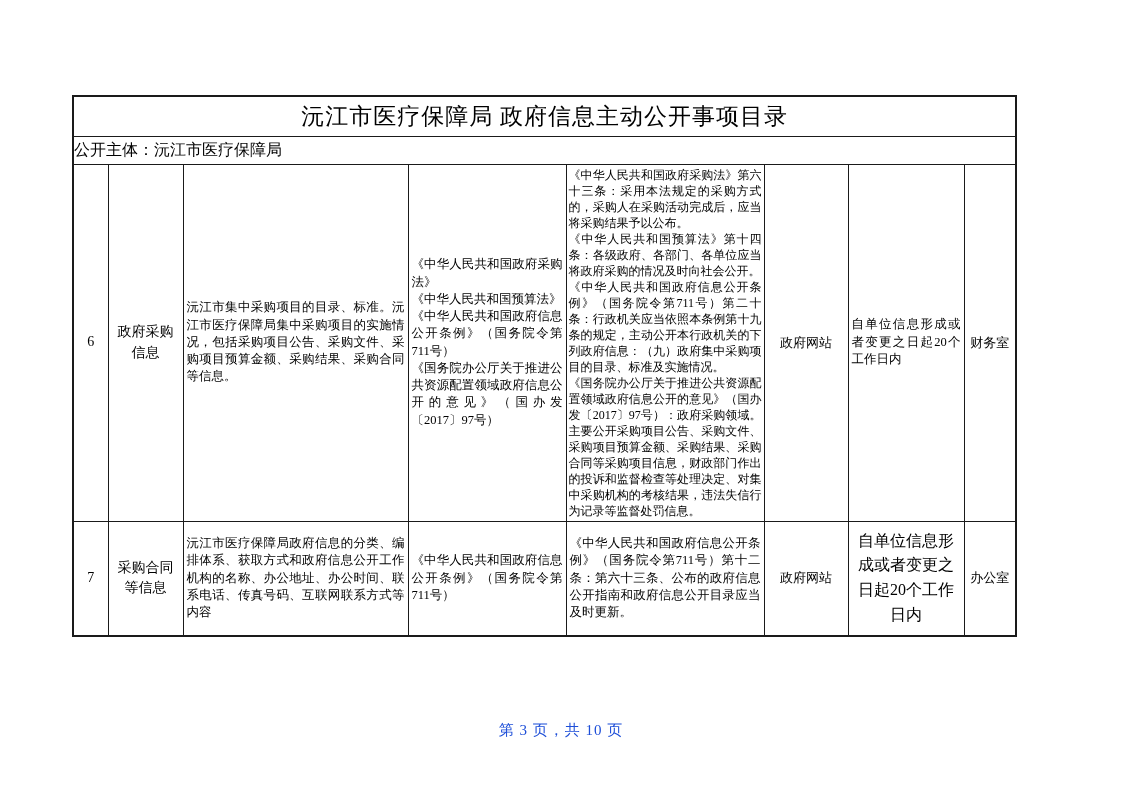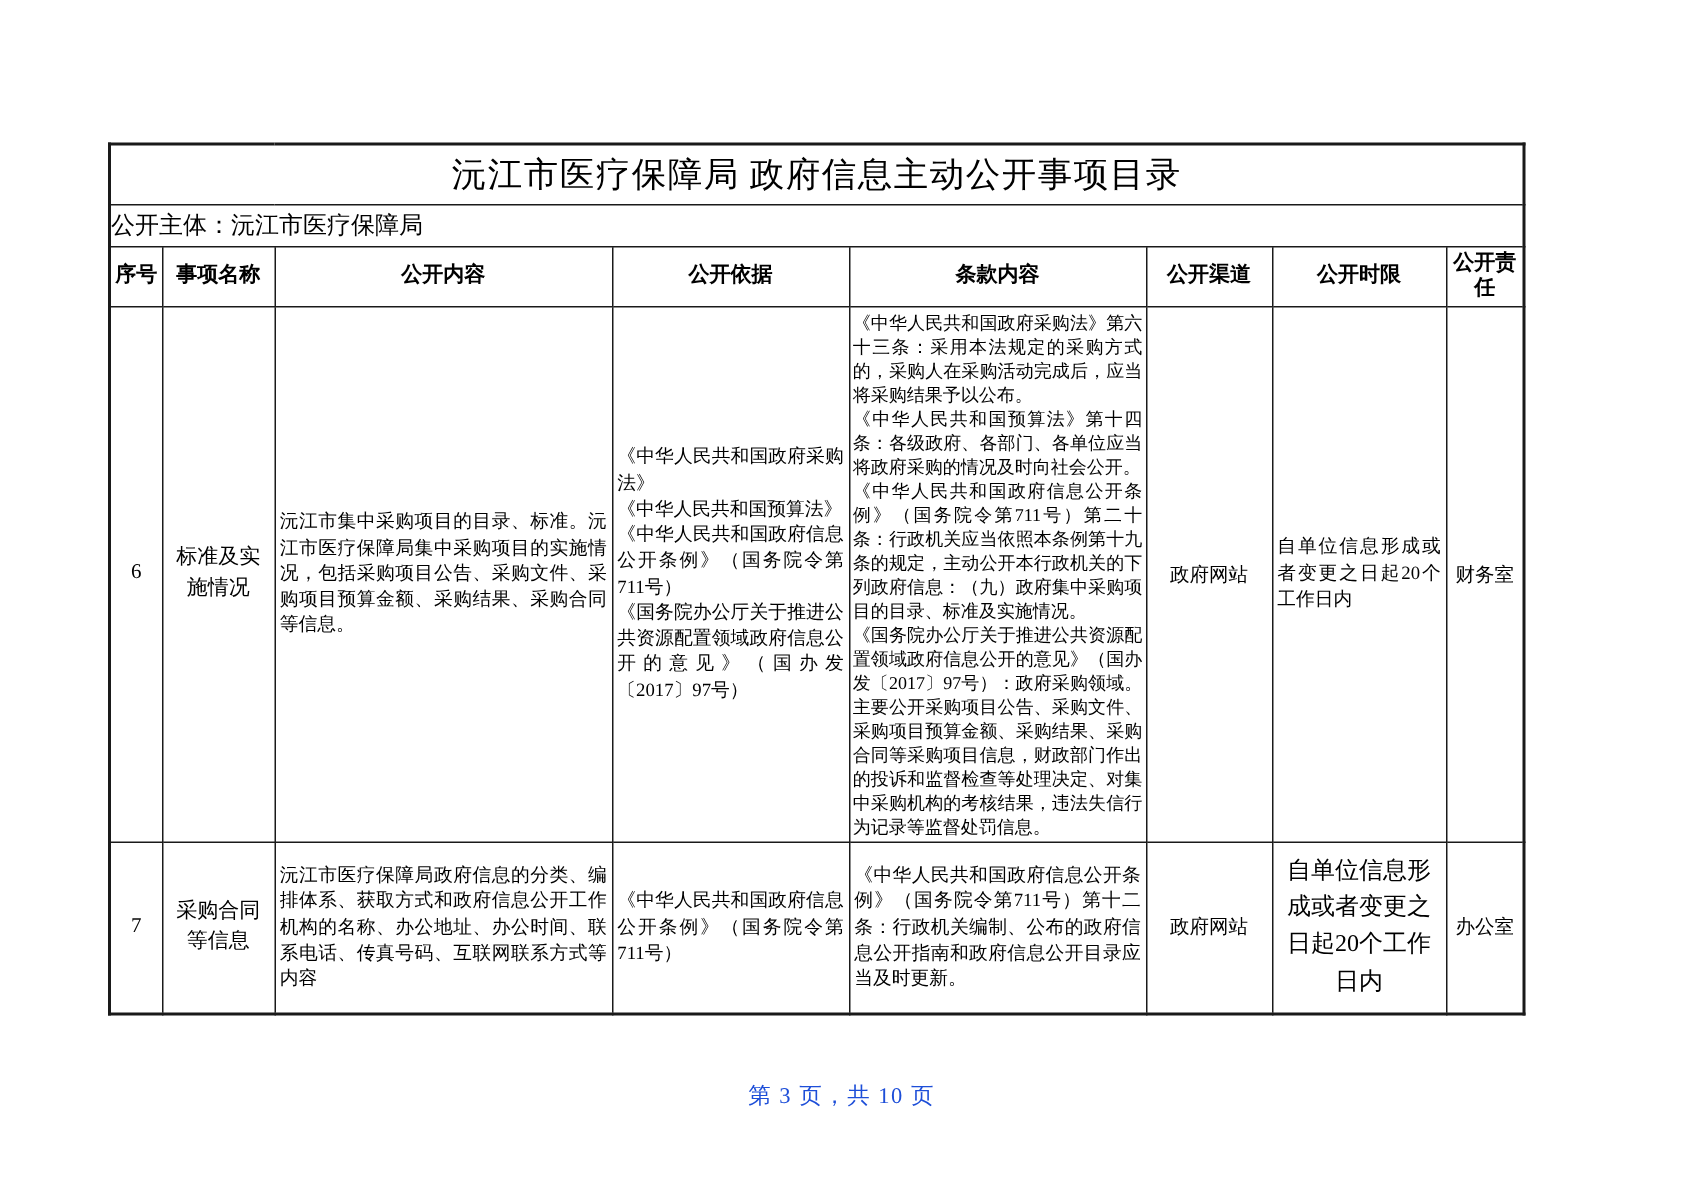--- a/index.html
+++ b/index.html
@@ -64,54 +64,44 @@
 
     <tbody>
         <tr>
       <td colspan="8" class="title-cell">沅江市医疗保障局 政府信息主动公开事项目录</td>
     </tr>
 
     <tr>
       <td colspan="8" class="subtitle-cell">公开主体：沅江市医疗保障局</td>
     </tr>
 
-    <tr class="header-row">
-      <th>序号</th>
-      <th>事项名称</th>
-      <th>公开内容</th>
-      <th>公开依据</th>
-      <th>条款内容</th>
-      <th>公开渠道</th>
-      <th>公开时限</th>
-      <th>公开责任</th>
-    </tr>
 
     <tr class="row-6">
       <td class="c seq">6</td>
-      <td class="c name">标准及实施情况</td>
+      <td class="c name">政府采购信息</td>
       <td class="j">沅江市集中采购项目的目录、标准。沅江市医疗保障局集中采购项目的实施情况，包括采购项目公告、采购文件、采购项目预算金额、采购结果、采购合同等信息。</td>
       <td class="j pre">《中华人民共和国政府采购法》
 《中华人民共和国预算法》
 《中华人民共和国政府信息公开条例》（国务院令第711号）
 《国务院办公厅关于推进公共资源配置领域政府信息公开的意见》（国办发〔2017〕97号）</td>
       <td class="j pre clause">《中华人民共和国政府采购法》第六十三条：采用本法规定的采购方式的，采购人在采购活动完成后，应当将采购结果予以公布。
 《中华人民共和国预算法》第十四条：各级政府、各部门、各单位应当将政府采购的情况及时向社会公开。
 《中华人民共和国政府信息公开条例》（国务院令第711号）第二十条：行政机关应当依照本条例第十九条的规定，主动公开本行政机关的下列政府信息：（九）政府集中采购项目的目录、标准及实施情况。
 《国务院办公厅关于推进公共资源配置领域政府信息公开的意见》（国办发〔2017〕97号）：政府采购领域。主要公开采购项目公告、采购文件、采购项目预算金额、采购结果、采购合同等采购项目信息，财政部门作出的投诉和监督检查等处理决定、对集中采购机构的考核结果，违法失信行为记录等监督处罚信息。</td>
       <td class="c">政府网站</td>
       <td class="j tl-small">自单位信息形成或者变更之日起20个工作日内</td>
       <td class="c">财务室</td>
     </tr>
 
     <tr class="row-7">
       <td class="c seq">7</td>
       <td class="c name">采购合同等信息</td>
       <td class="j">沅江市医疗保障局政府信息的分类、编排体系、获取方式和政府信息公开工作机构的名称、办公地址、办公时间、联系电话、传真号码、互联网联系方式等内容</td>
       <td class="j pre">《中华人民共和国政府信息公开条例》（国务院令第711号）</td>
-      <td class="j pre">《中华人民共和国政府信息公开条例》（国务院令第711号）第十二条：行政机关编制、公布的政府信息公开指南和政府信息公开目录应当及时更新。</td>
+      <td class="j pre">《中华人民共和国政府信息公开条例》（国务院令第711号）第十二条：第六十三条、公布的政府信息公开指南和政府信息公开目录应当及时更新。</td>
       <td class="c">政府网站</td>
       <td class="tl-big">自单位信息形成或者变更之日起20个工作日内</td>
       <td class="c">办公室</td>
     </tr>
   </tbody>
     </table>
 
   <div class="footer">第 3 页，共 10 页</div>
 
 </div>

